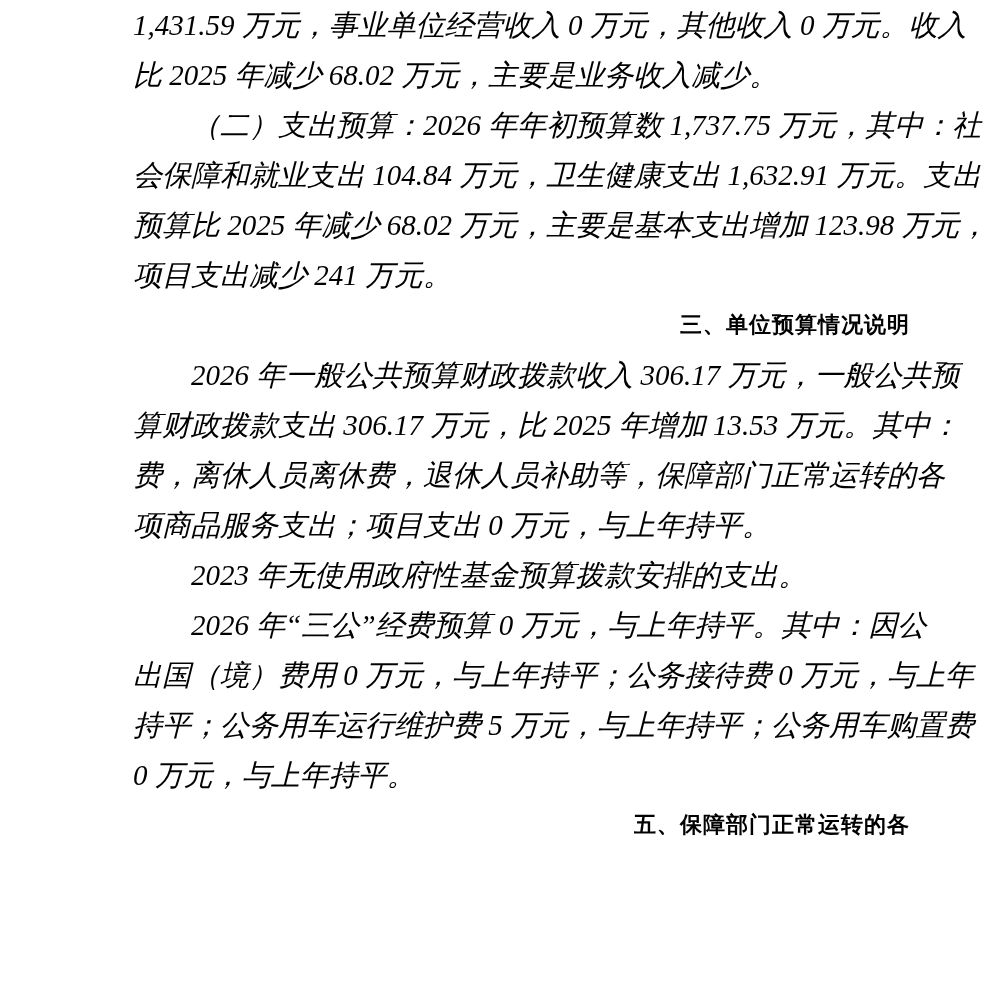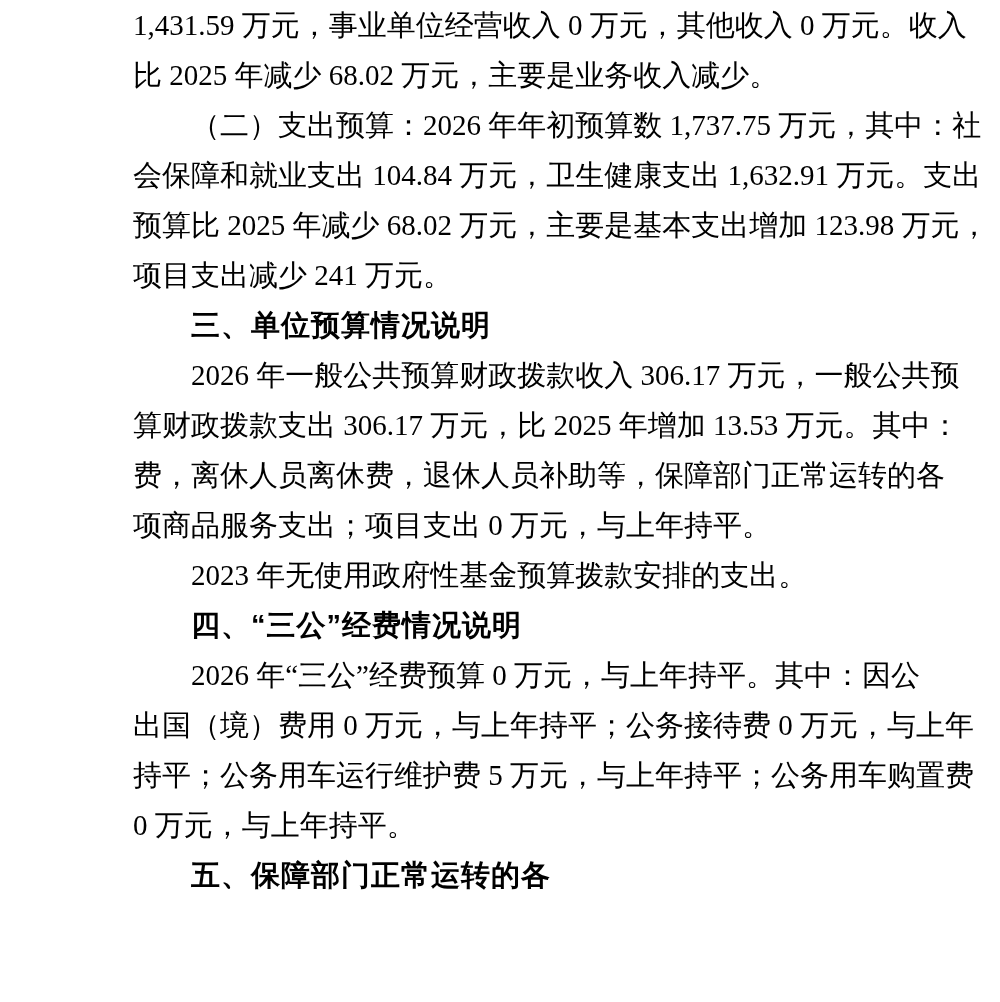--- a/index.html
+++ b/index.html
@@ -17,45 +17,47 @@
     position: absolute;
     left: 133px;
     top: 0;
     width: 777px;
     color: #000000;
   }
   .para {
     margin: 0;
     font-family: "Liberation Serif", "DejaVu Serif", serif;
     font-size: 29px;
+    font-style: italic;
   }
   .line {
     line-height: 50px;
     height: 50px;
     text-align: justify;
     text-align-last: justify;
     white-space: nowrap;
     overflow: visible;
   }
   .line.last {
     text-align-last: left;
     white-space: normal;
   }
   .para.indent .line:first-child {
     text-indent: 2em;
   }
   .heading {
     margin: 0;
     font-family: "Liberation Sans", "DejaVu Sans", sans-serif;
     font-weight: 700;
-    font-size: 29px;
+    font-size: 22px;
     line-height: 50px;
     height: 50px;
     text-indent: 2em;
     letter-spacing: 1px;
+    text-align: right;
   }
 </style>
 </head>
 <body>
 
 <div class="page">
 
   <div class="para">
       <div class="line">1,431.59 万元，事业单位经营收入 0 万元，其他收入 0 万元。收入</div>
       <div class="line last">比 2025 年减少 68.02 万元，主要是业务收入减少。</div>
@@ -74,21 +76,20 @@
       <div class="line">2026 年一般公共预算财政拨款收入 306.17 万元，一般公共预</div>
       <div class="line">算财政拨款支出 306.17 万元，比 2025 年增加 13.53 万元。其中：</div>
       <div class="line">费，离休人员离休费，退休人员补助等，保障部门正常运转的各</div>
       <div class="line last">项商品服务支出；项目支出 0 万元，与上年持平。</div>
     </div>
 
   <div class="para indent">
       <div class="line last">2023 年无使用政府性基金预算拨款安排的支出。</div>
     </div>
 
-  <h2 class="heading">四、“三公”经费情况说明</h2>
 
   <div class="para indent">
       <div class="line">2026 年“三公”经费预算 0 万元，与上年持平。其中：因公</div>
       <div class="line">出国（境）费用 0 万元，与上年持平；公务接待费 0 万元，与上年</div>
       <div class="line">持平；公务用车运行维护费 5 万元，与上年持平；公务用车购置费</div>
       <div class="line last">0 万元，与上年持平。</div>
     </div>
 
   <h2 class="heading">五、保障部门正常运转的各</h2>
 

